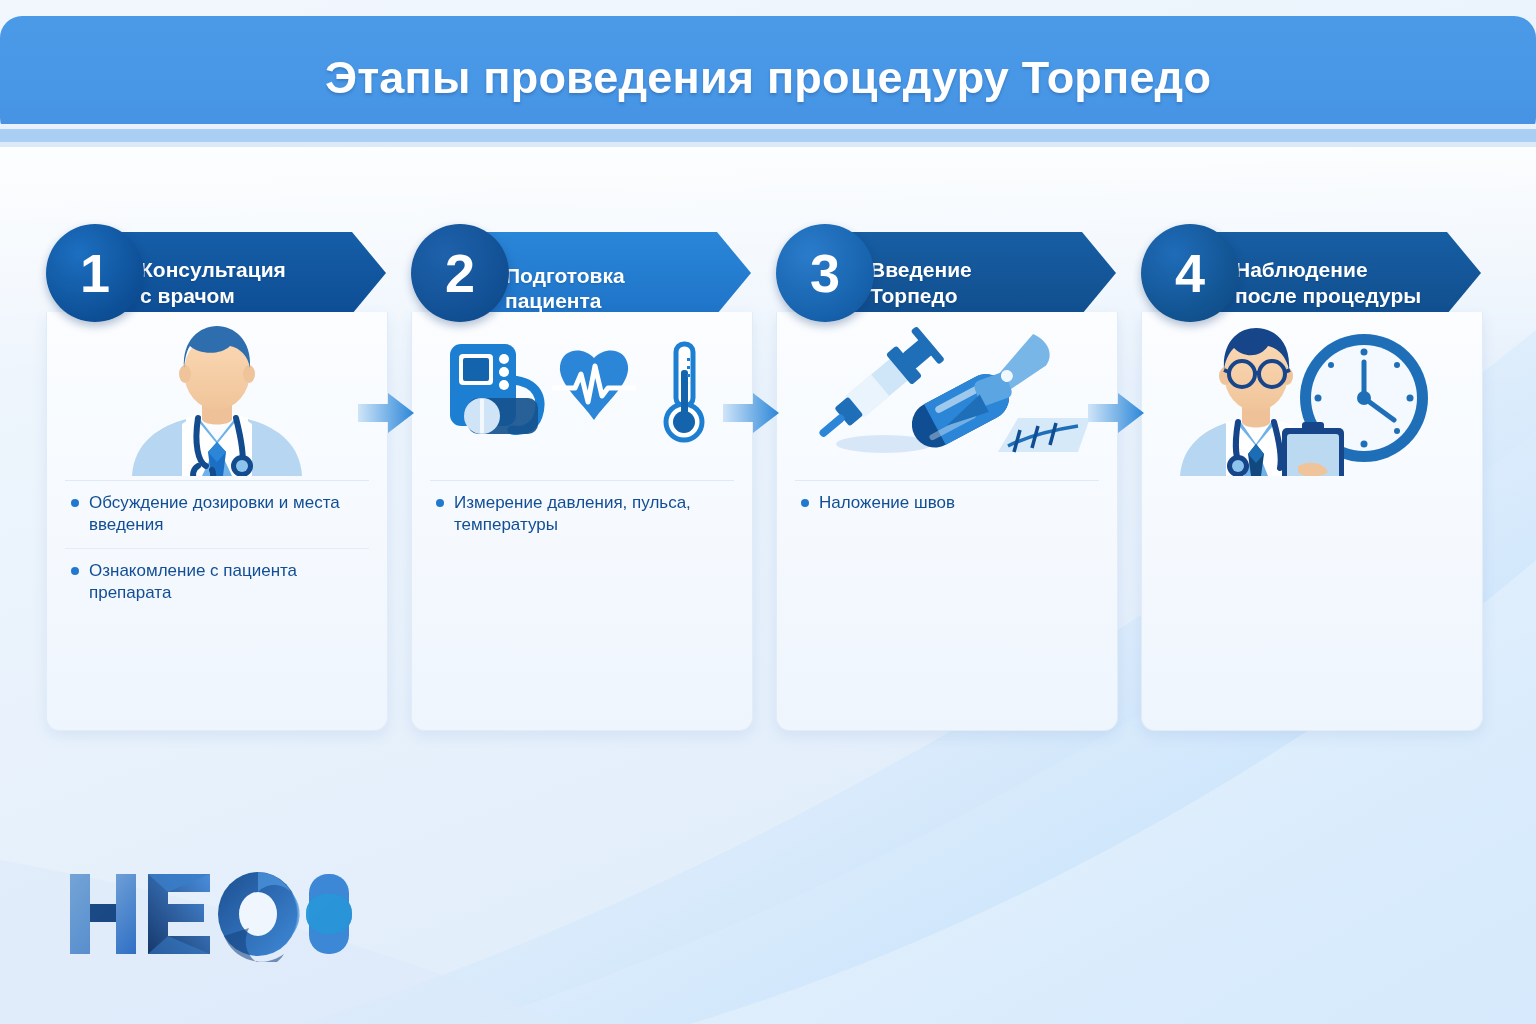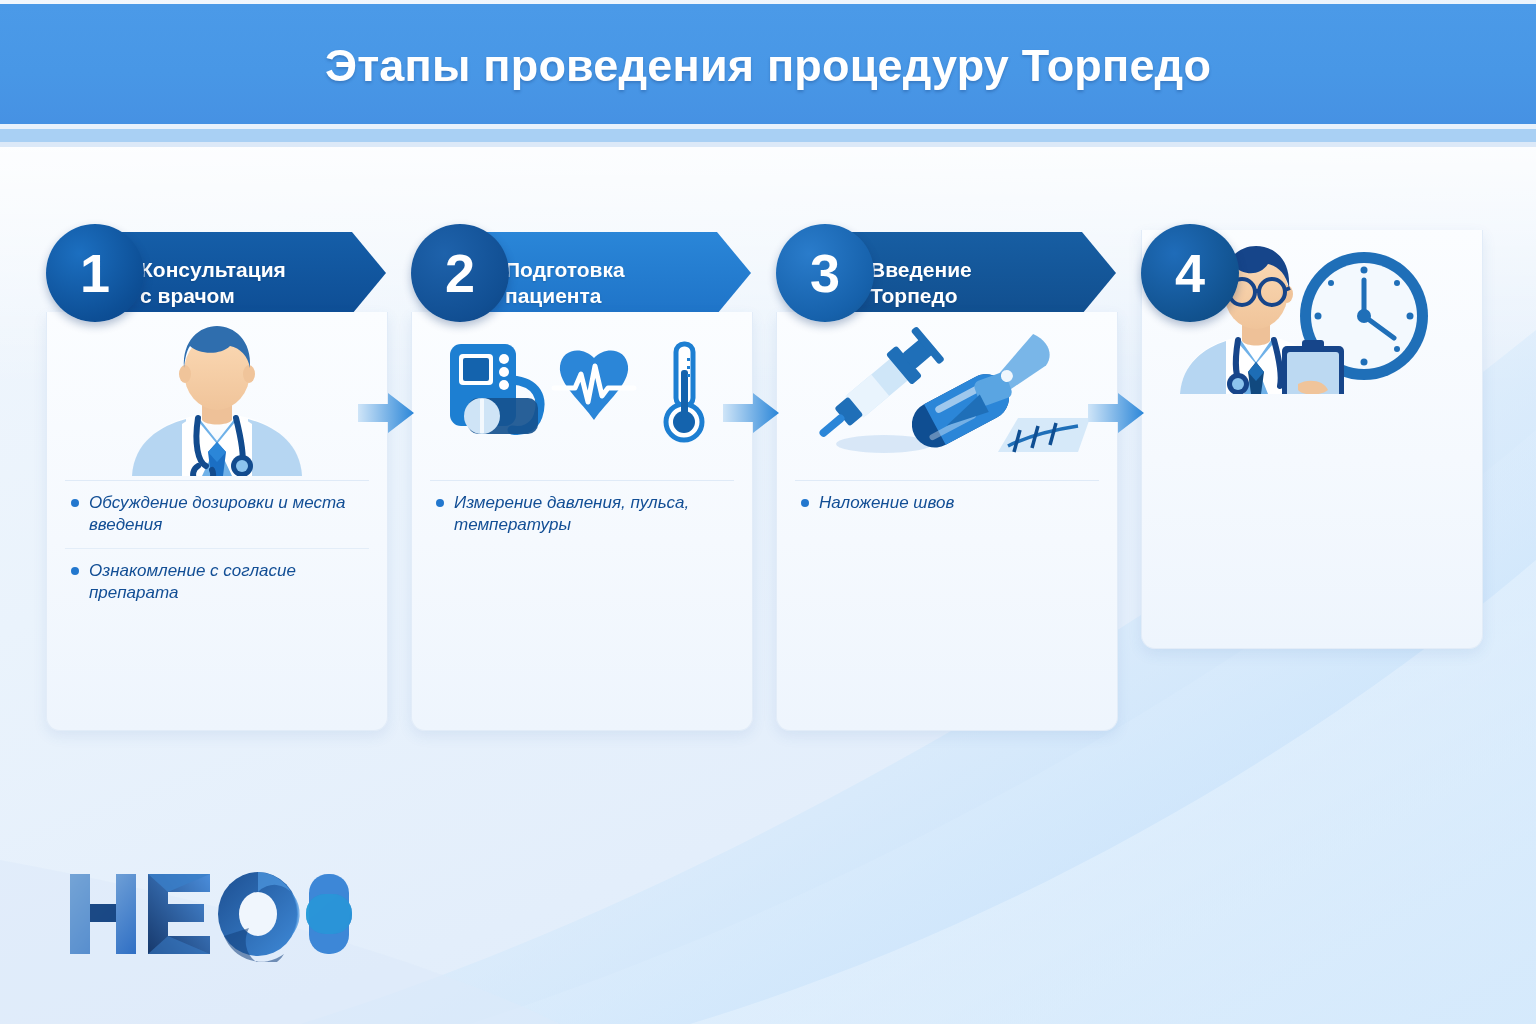--- a/index.html
+++ b/index.html
@@ -13,23 +13,23 @@
 
   
   .bg-base{
     position:absolute;inset:0;
     background:linear-gradient(160deg,#f2f7fd 0%,#eaf3fc 40%,#e3eefb 70%,#dcebfa 100%);
   }
   .bg-svg{position:absolute;inset:0;width:1536px;height:1024px;}
 
   
   .header{
-    position:absolute;left:0;top:4px;width:1536px;height:124px;
+    position:absolute;left:0;top:16px;width:1536px;height:124px;
     background:linear-gradient(180deg,#4b9ae8 0%,#4897e6 55%,#4691e3 100%);
-    display:flex;align-items:center;justify-content:center;
+    display:flex;align-items:center;justify-content:center;border-radius:22px;
   }
   .header-title{
     color:#ffffff;font-size:45px;font-weight:bold;letter-spacing:.2px;
     text-shadow:0 2px 3px rgba(20,60,120,.30);
     white-space:nowrap;
   }
   .header-stripe-a{position:absolute;left:0;top:124px;width:1536px;height:5px;background:#e9f2fc;}
   .header-stripe-b{position:absolute;left:0;top:129px;width:1536px;height:13px;background:#a9d0f4;}
   .header-stripe-c{position:absolute;left:0;top:142px;width:1536px;height:5px;background:#dce9f8;}
 
@@ -44,21 +44,21 @@
   .card-4{left:1141px;}
 
   
   .banner{
     position:relative;height:82px;margin-left:44px;width:296px;
     clip-path:polygon(0 0,calc(100% - 34px) 0,100% 50%,calc(100% - 34px) 100%,0 100%);
     display:flex;align-items:center;
     box-shadow:0 3px 6px rgba(20,60,120,.18);
   }
   .banner.dark{background:linear-gradient(180deg,#155ea8 0%,#0e4e95 100%);}
-  .banner.mid{background:linear-gradient(180deg,#2a86d8 0%,#1f74c8 100%);}
+  .banner.mid{background:linear-gradient(180deg,#2a86d8 0%,#1f74c8 100%);align-items:flex-end;}
   .banner.deep{background:linear-gradient(180deg,#175ea3 0%,#114f8f 100%);}
   .banner-text{
     color:#ffffff;font-size:21px;font-weight:bold;line-height:1.22;
     padding-left:50px;padding-right:14px;white-space:pre-line;
     text-shadow:0 1px 2px rgba(0,30,70,.22);
     margin-top:20px;
   }
   .step-circle{
     position:absolute;left:0;top:-8px;width:98px;height:98px;border-radius:50%;
     display:flex;align-items:center;justify-content:center;
@@ -77,21 +77,21 @@
     background:linear-gradient(180deg,#fbfdff 0%,#f5f9fe 55%,#eef5fd 100%);
     border-radius:0 0 14px 14px;
     border:1px solid #e2ecf8;border-top:none;
     box-shadow:0 5px 14px rgba(60,110,175,.10);
     overflow:hidden;
   }
   .art{
     position:relative;height:168px;width:100%;
     display:flex;align-items:center;justify-content:center;
   }
-  .bullets{padding:0 18px 10px 18px;font-style:italic;}
+  .bullets{padding:0 18px 10px 18px;}
   .bullet{
     display:flex;align-items:flex-start;gap:10px;
     padding:11px 4px 11px 6px;
     border-top:1px solid #e3edf8;
     color:#10519b;font-size:17px;line-height:1.32;font-weight:normal;
   }
   .bullet:first-child{border-top:1px solid #dfeaf7;}
   .dot{
     flex:0 0 auto;width:8px;height:8px;border-radius:50%;
     background:#2277ce;margin-top:7px;
@@ -198,21 +198,21 @@
             <path d="M96,150 a10,10 0 1,0 14,4" stroke="#124b8e" stroke-width="6" fill="none" stroke-linecap="round"></path>
           </svg>
         </div>
         <div class="bullets">
           <div class="bullet">
             <span class="dot"></span>
             <span class="bullet-text">Обсуждение дозировки и места введения</span>
           </div>
           <div class="bullet">
             <span class="dot"></span>
-            <span class="bullet-text">Ознакомление с согласие препарата</span>
+            <span class="bullet-text">Ознакомление с пациента препарата</span>
           </div>
         </div>
       </div>
     </div>
 
     <div class="card card-2">
       <div class="banner mid">
         <div class="banner-text">Подготовка
 пациента</div>
       </div>
@@ -302,20 +302,24 @@
         <div class="bullets">
           <div class="bullet">
             <span class="dot"></span>
             <span class="bullet-text">Наложение швов</span>
           </div>
         </div>
       </div>
     </div>
 
     <div class="card card-4">
+      <div class="banner deep">
+        <div class="banner-text">Наблюдение
+после процедуры</div>
+      </div>
       <div class="step-circle c4">
         <span>4</span>
       </div>
       <div class="card-body">
         <div class="art">
           <svg width="280" height="160" viewBox="0 0 280 160">
             <defs>
               <linearGradient id="skin4" x1="0" y1="0" x2="0" y2="1">
                 <stop offset="0" stop-color="#fbd9b4"></stop>
                   <stop offset="1" stop-color="#f0c49a"></stop>

